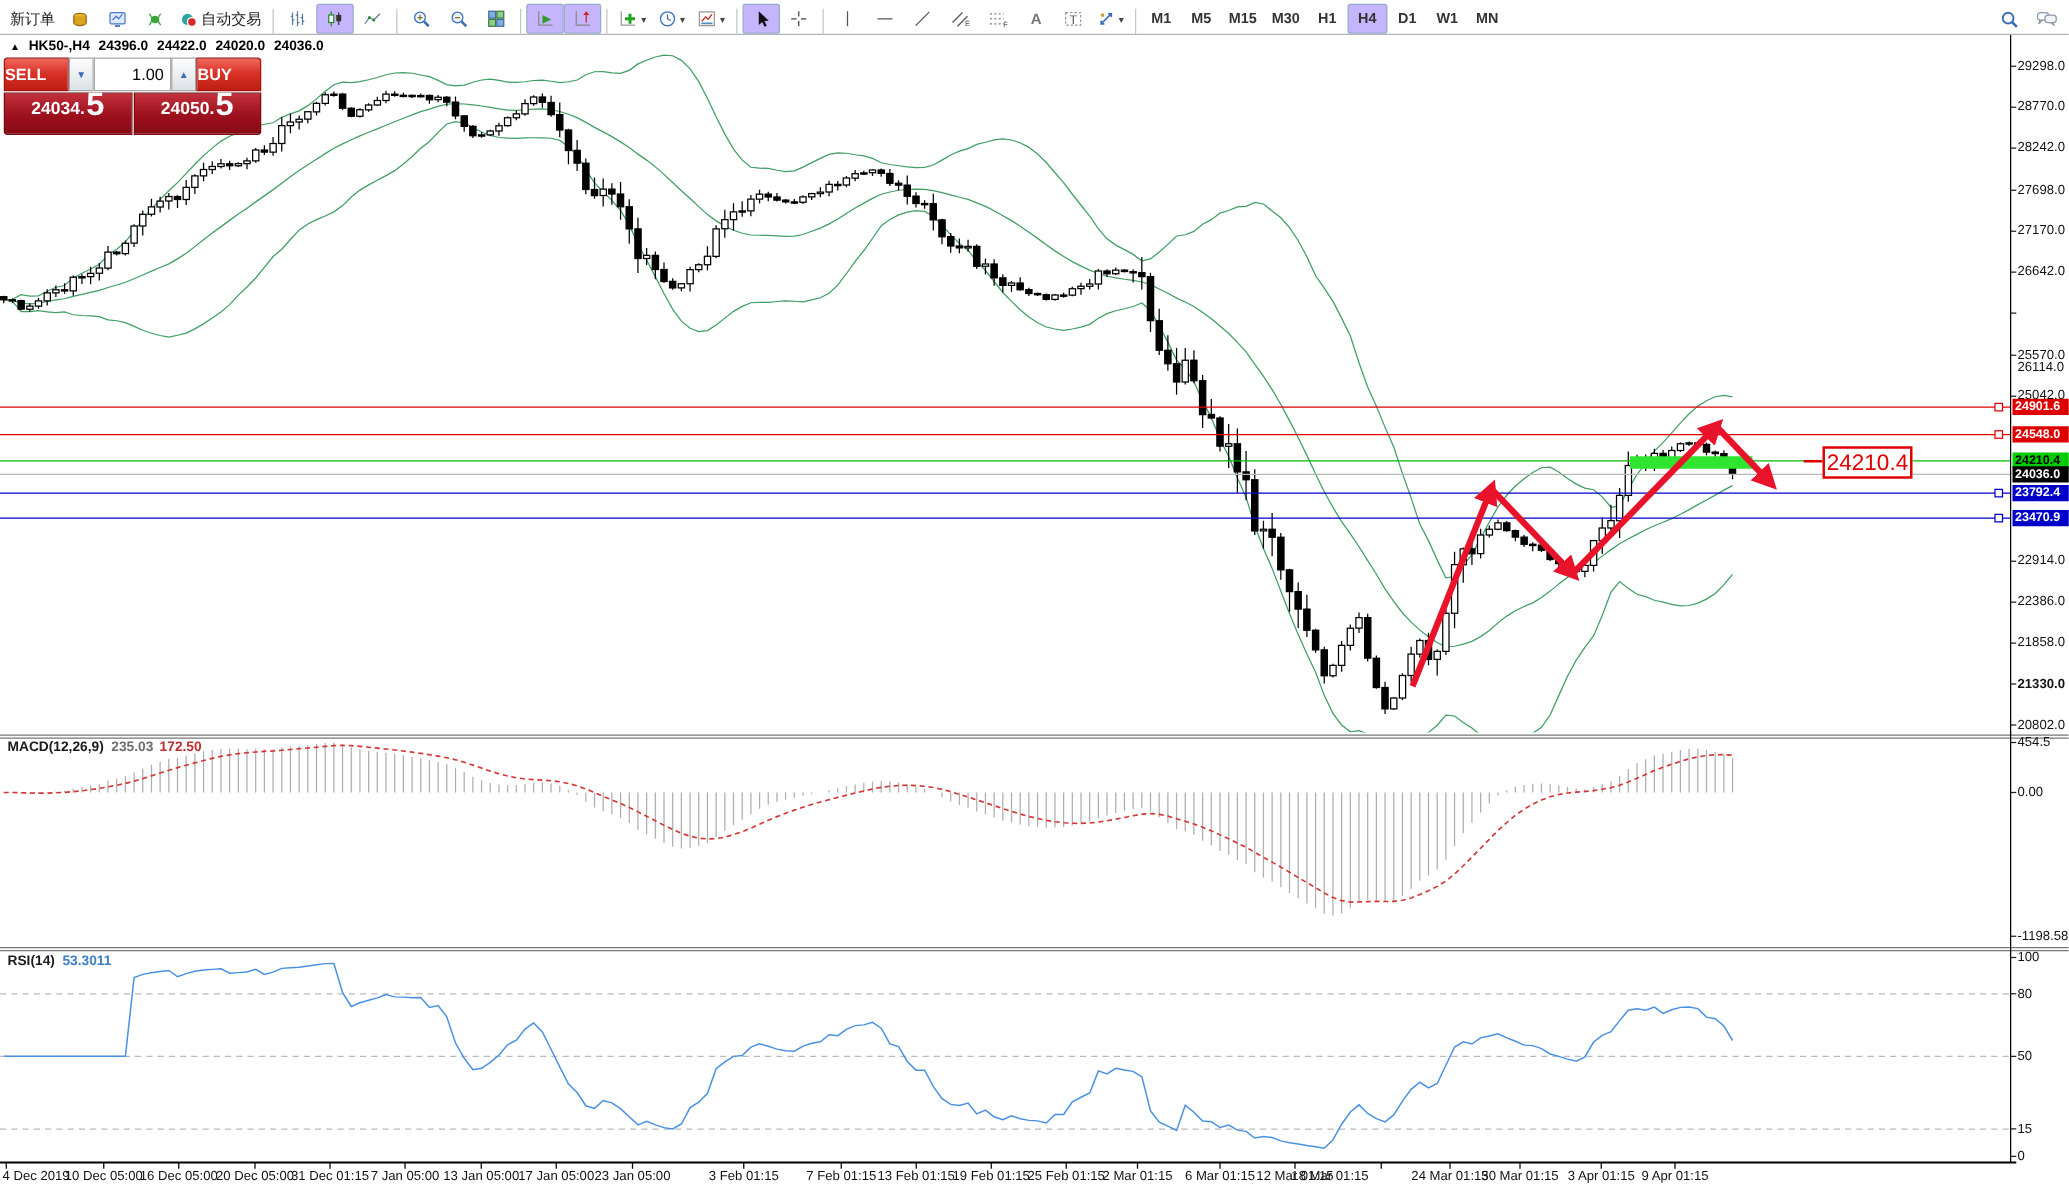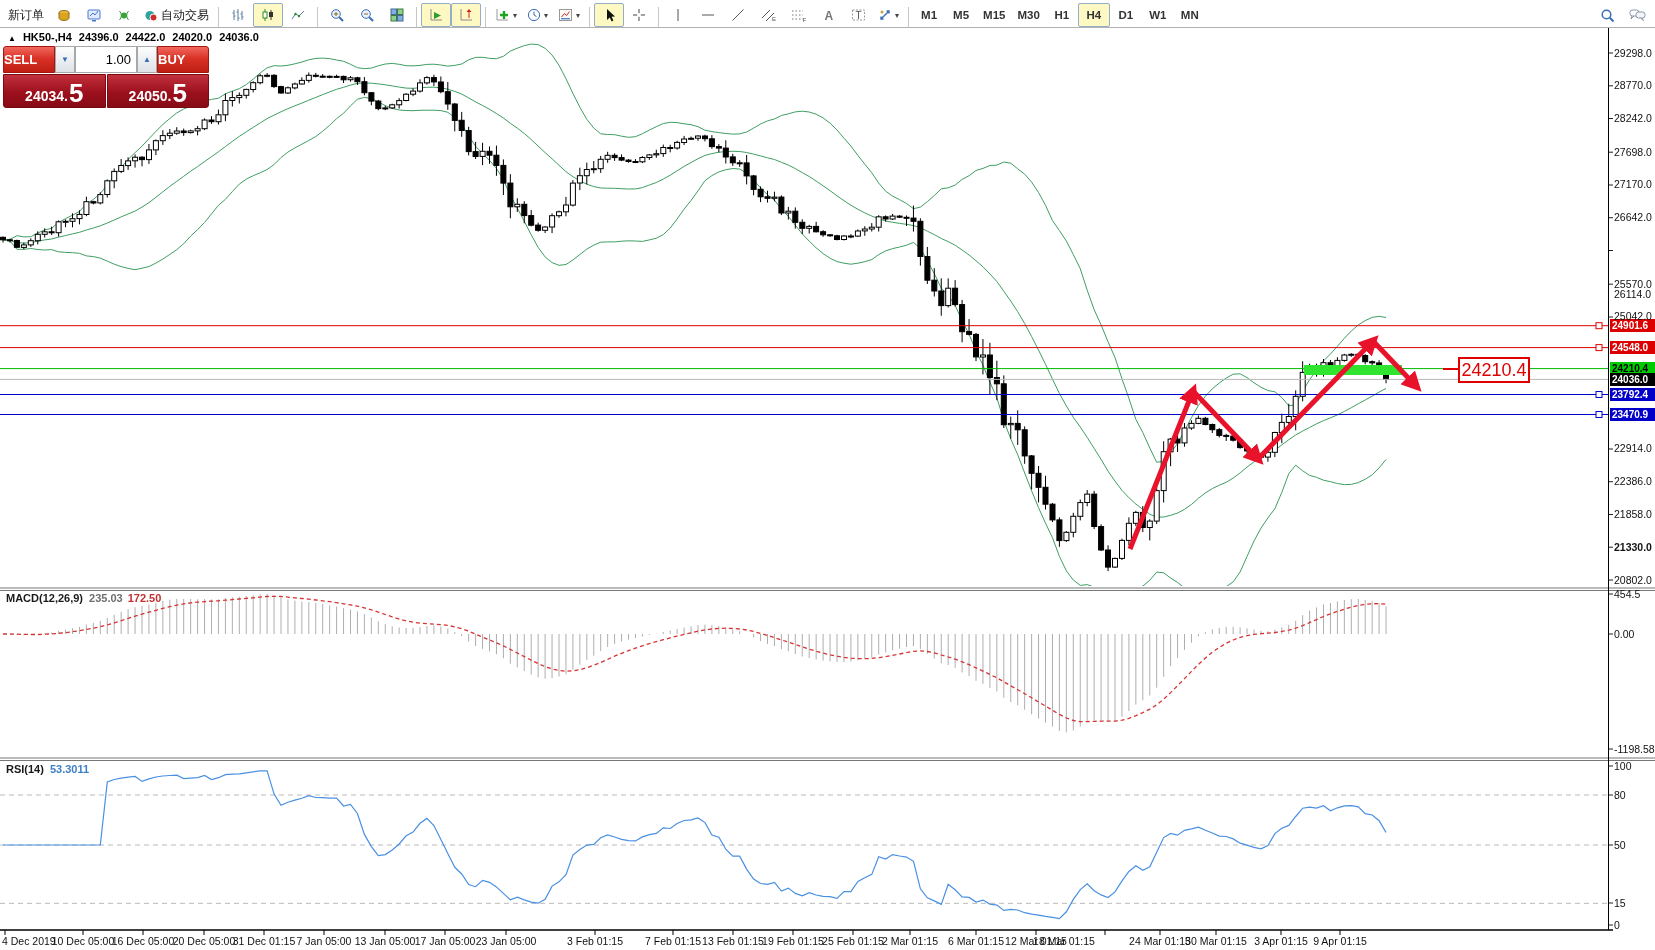--- a/index.html
+++ b/index.html
@@ -4,21 +4,21 @@
 <style>
   html,body{margin:0;padding:0;width:1655px;height:950px;overflow:hidden;background:#fff;
     font-family:"Liberation Sans","DejaVu Sans",sans-serif;}
   #app{position:relative;width:1655px;height:950px;}
   
   #toolbar{position:absolute;left:0;top:0;width:1655px;height:28px;
     background:linear-gradient(#fcfcfb,#ececе8 60%,#e6e6e2);border-bottom:1px solid #b3b3b3;
     display:flex;align-items:flex-end;padding:0 3px;box-sizing:border-box;z-index:10;}
   .tbtn{height:22px;min-width:20px;display:inline-flex;align-items:center;justify-content:center;
     gap:3px;padding:0 4px;font-size:12px;color:#1a1a1a;border:1px solid transparent;border-radius:2px;cursor:default;}
-  .tbtn.active{background:#fef9c3;border:1px solid #96adc9;}
+  .tbtn.active{background:#c4b5fd;border:1px solid #96adc9;}
   .tsep{width:1px;height:20px;background:#c6c6c6;margin:0 4px;flex:none;}
   .tf{padding:0 5px;font-size:11.5px;font-weight:bold;color:#333;}
   .caret{font-size:8px;color:#444;}
   .tright{margin-left:auto;display:flex;align-items:center;}
   .ic{display:inline-flex;align-items:center;justify-content:center;}
   
   #symbol-info{position:absolute;left:8px;top:31px;font-size:11px;font-weight:bold;color:#000;z-index:6;}
   #symbol-info span{margin-right:7px;}
   .tri{font-size:8px;margin-right:4px;}
   
@@ -27,21 +27,21 @@
   .obtn{width:52px;background:linear-gradient(#f1685e,#da3227 45%,#bf1d13);color:#fff;font-weight:bold;
     font-size:13px;display:flex;align-items:center;border:1px solid #a31710;box-sizing:border-box;}
   .obtn.sell{border-radius:3px 0 0 0;}
   .obtn.buy{border-radius:0 3px 0 0;}
   .vol-spin{width:20px;background:linear-gradient(#fdfdfd,#dde2e8);border:1px solid #a8a8a8;color:#3a6db5;
     font-size:8px;display:flex;align-items:center;justify-content:center;box-sizing:border-box;}
   #volume-input{width:60px;flex:1;border:1px solid #a8a8a8;text-align:right;font-size:13px;padding:0 5px;
     font-family:"Liberation Sans",sans-serif;box-sizing:border-box;outline:none;}
   .tp-row2{display:flex;height:34px;margin-top:1px;}
   .price-box{flex:1;background:linear-gradient(#c2303c,#9c101d 55%,#870b15);color:#fff;display:flex;
-    align-items:flex-end;justify-content:center;padding-bottom:3px;border:1px solid #7a0a12;box-sizing:border-box;}
+    align-items:flex-end;justify-content:center;padding-bottom:13px;border:1px solid #7a0a12;box-sizing:border-box;}
   .price-box.sellp{border-radius:0 0 0 3px;margin-right:1px;}
   .price-box.buyp{border-radius:0 0 3px 0;}
   .pp{font-size:14px;font-weight:bold;line-height:1.1;}
   .pdot{font-size:14px;font-weight:bold;line-height:1.1;}
   .pbig{font-size:26px;font-weight:bold;line-height:0.8;margin-left:1px;}
   
   #chart-svg{position:absolute;left:0;top:0;z-index:1;}
   #axis-layer{position:absolute;left:1608px;top:0;width:47px;height:950px;z-index:3;}
   .ytick{position:absolute;left:6px;font-size:10.5px;color:#111;white-space:nowrap;}
   .badge{position:absolute;left:2px;width:44px;height:13px;font-size:10px;font-weight:bold;line-height:13px;padding-left:2px;}

